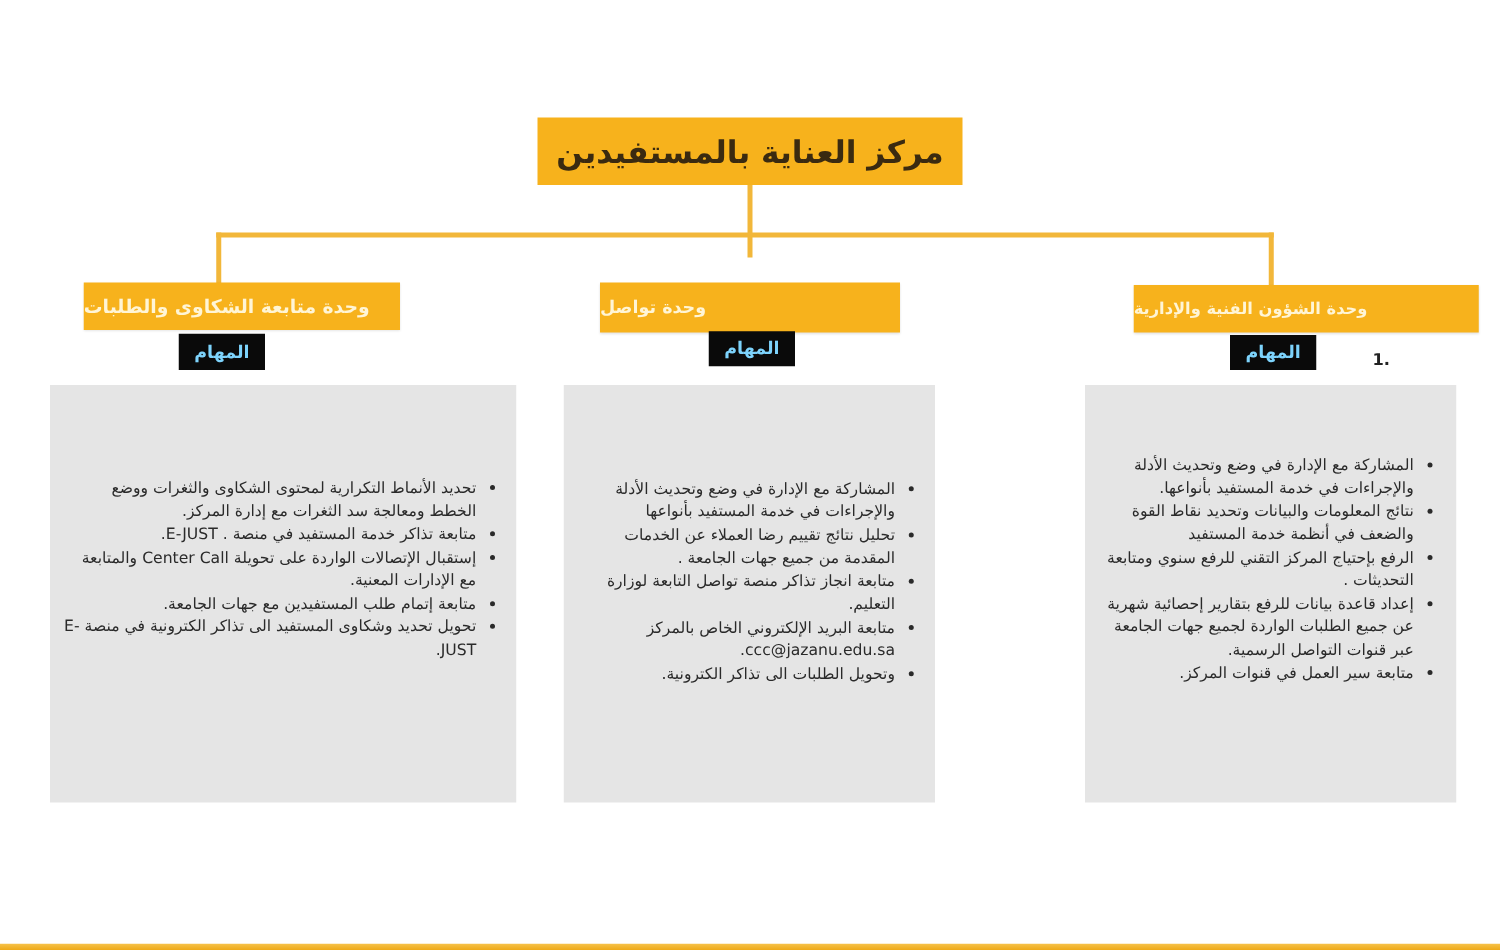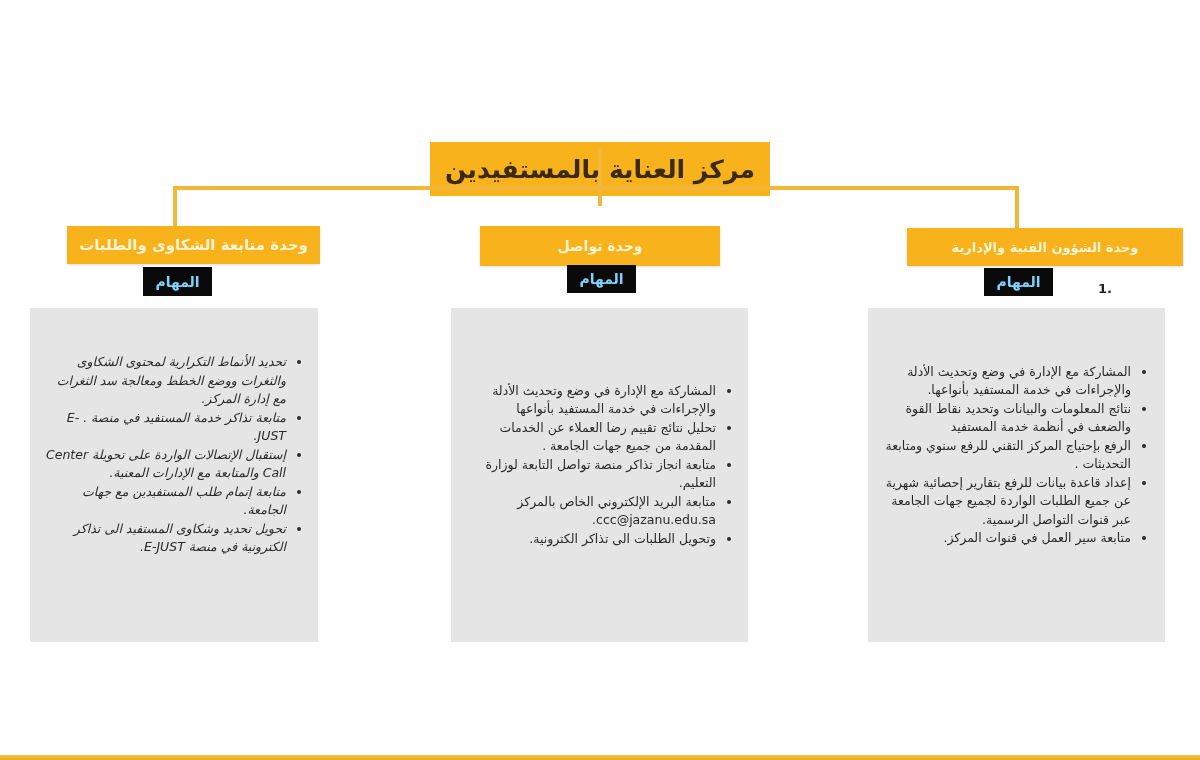--- a/index.html
+++ b/index.html
@@ -8,25 +8,25 @@
       background: #ffffff;
       font-family: "DejaVu Sans", sans-serif;
     }
     .abs { position: absolute; }
     .line { position: absolute; background: #f2b73a; }
     .title-box {
       left: 430px; top: 94px; width: 340px; height: 54px;
       background: #f7b21c;
       display: flex; align-items: center; justify-content: center;
       direction: rtl;
-      font-weight: bold; font-size: 25px; color: #3a2a10; margin-top: 48px;
+      font-weight: bold; font-size: 25px; color: #3a2a10;
     }
     .unit-box {
       background: #f7b21c;
-      display: flex; align-items: center; justify-content: center;
+      display: flex; align-items: center; justify-content: flex-end;
       direction: rtl;
       font-weight: bold; color: #fff5d6;
       box-shadow: 0 1px 2px rgba(0,0,0,0.12);
     }
     .tasks-tag {
       background: #0a0a0a; color: #7dd3fc;
       font-weight: bold; font-size: 14px;
       display: flex; align-items: center; justify-content: center;
       direction: rtl;
     }
@@ -92,21 +92,21 @@
     <li>وتحويل الطلبات الى تذاكر الكترونية.</li>
   </ul>
 </div>
 
 <div class="abs unit-box" style="left:67px; top:226px; width:253px; height:38px; font-size:15px;">
   <span>وحدة متابعة الشكاوى والطلبات</span>
 </div>
 <div class="abs tasks-tag" style="left:143px; top:267px; width:69px; height:29px;">
   <span>المهام</span>
 </div>
-<div class="abs panel" style="left:30px; top:308px; width:288px; height:334px; padding:0 10px 40px 10px;font-style:italic;">
+<div class="abs panel" style="left:40px; top:308px; width:373px; height:334px; padding:0 10px 40px 10px;">
   <ul>
     <li>تحديد الأنماط التكرارية لمحتوى الشكاوى والثغرات ووضع الخطط ومعالجة سد الثغرات مع إدارة المركز.</li>
     <li>متابعة تذاكر خدمة المستفيد في منصة . E-JUST.</li>
     <li>إستقبال الإتصالات الواردة على تحويلة Center Call والمتابعة مع الإدارات المعنية.</li>
     <li>متابعة إتمام طلب المستفيدين مع جهات الجامعة.</li>
     <li>تحويل تحديد وشكاوى المستفيد الى تذاكر الكترونية في منصة E-JUST.</li>
   </ul>
 </div>
 
 <div class="abs bottom-bar"></div>

